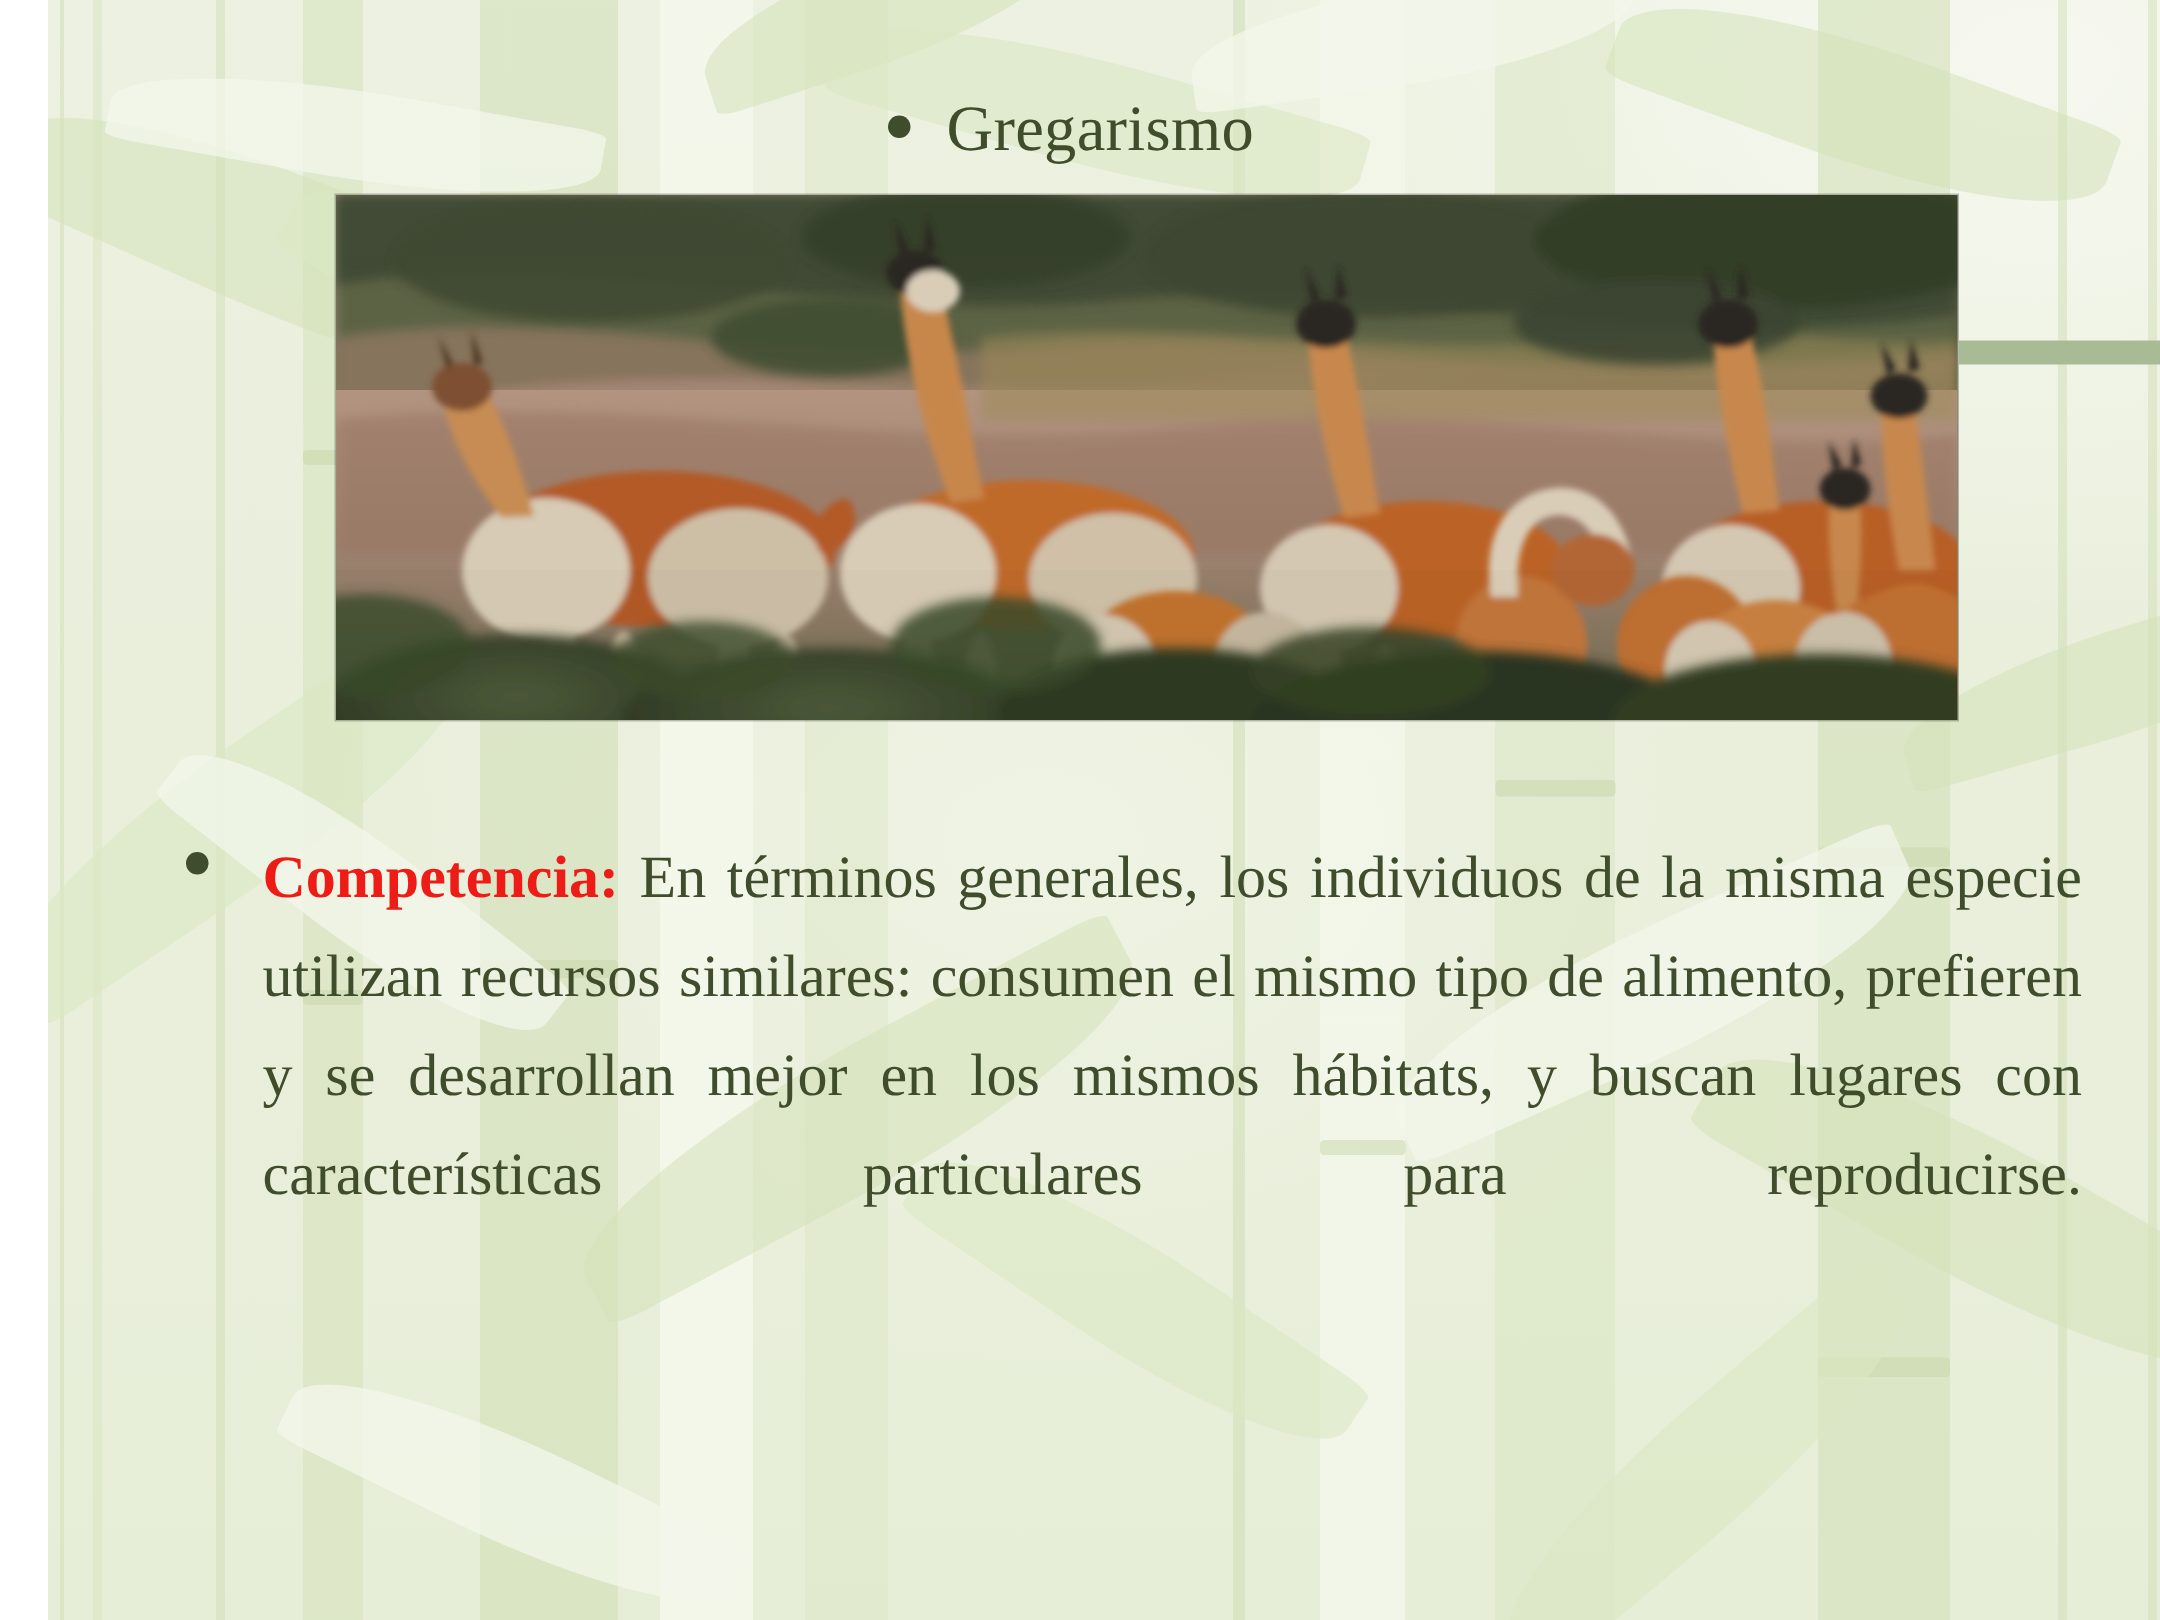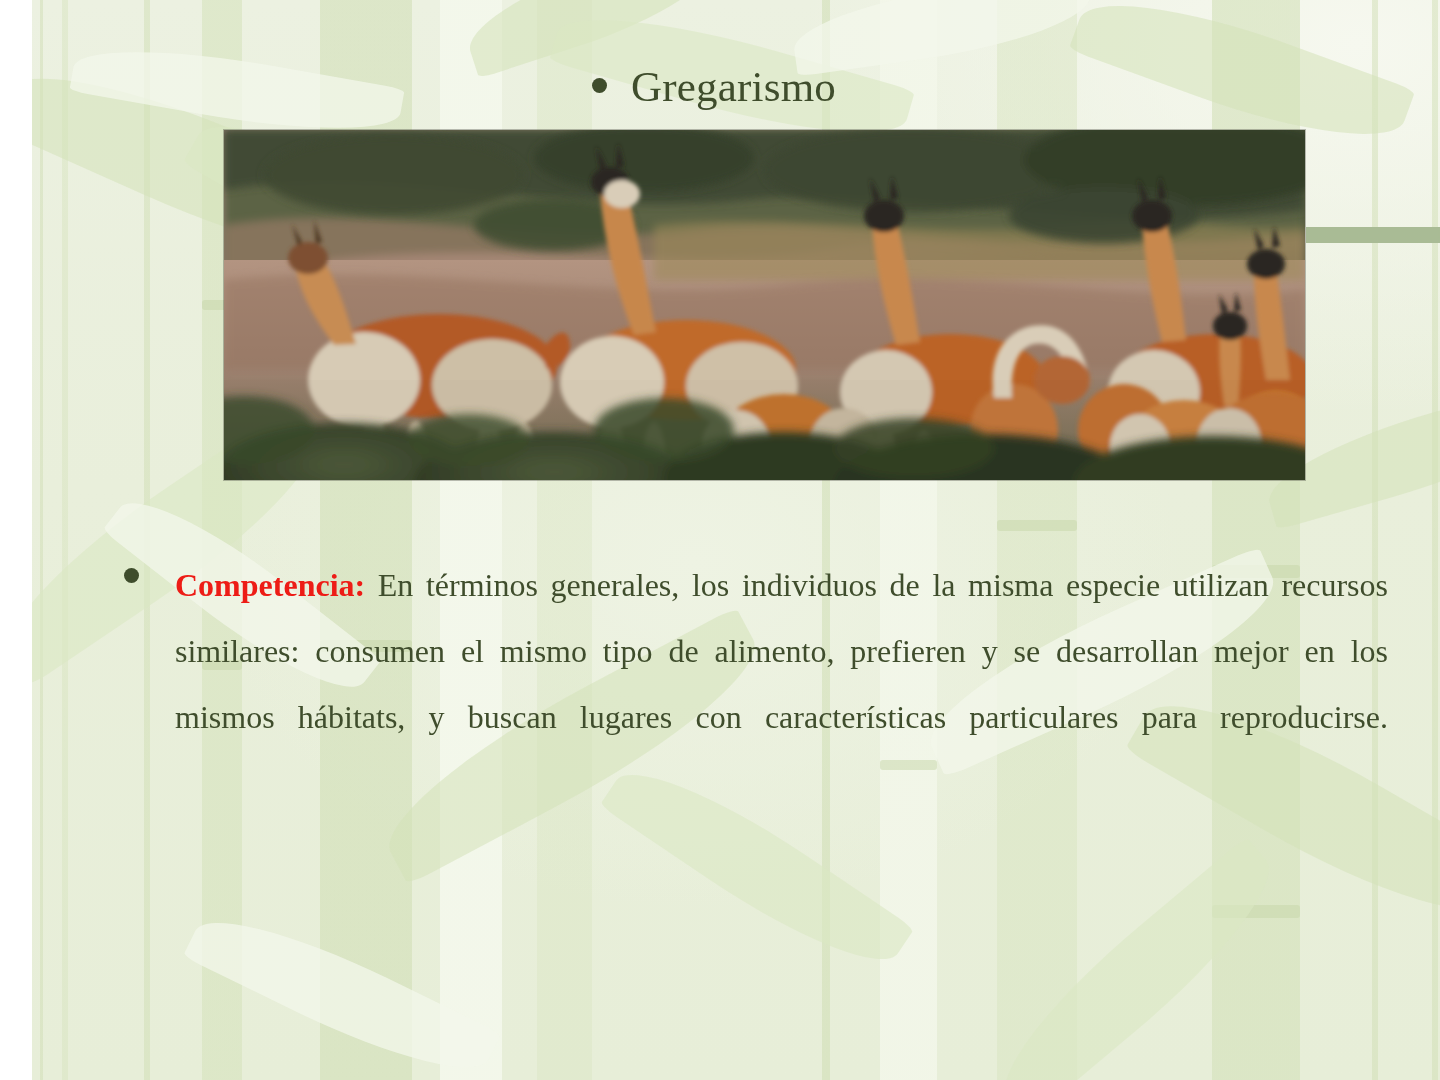--- a/index.html
+++ b/index.html
@@ -164,21 +164,21 @@
     width: 15px;
     height: 15px;
     border-radius: 50%;
     background: #3f4d2c;
   }
   .body-text {
     position: absolute;
     left: 143px;
     top: 552px;
     width: 1213px;
-    font-size: 32px;
+    font-size: 40px;
     line-height: 66px;
     color: #3f4d2c;
     text-align: justify;
     text-justify: inter-word;
     hyphens: none;
   }
   .body-text .lead {
     color: #ed1c16;
     font-weight: bold;
   }

